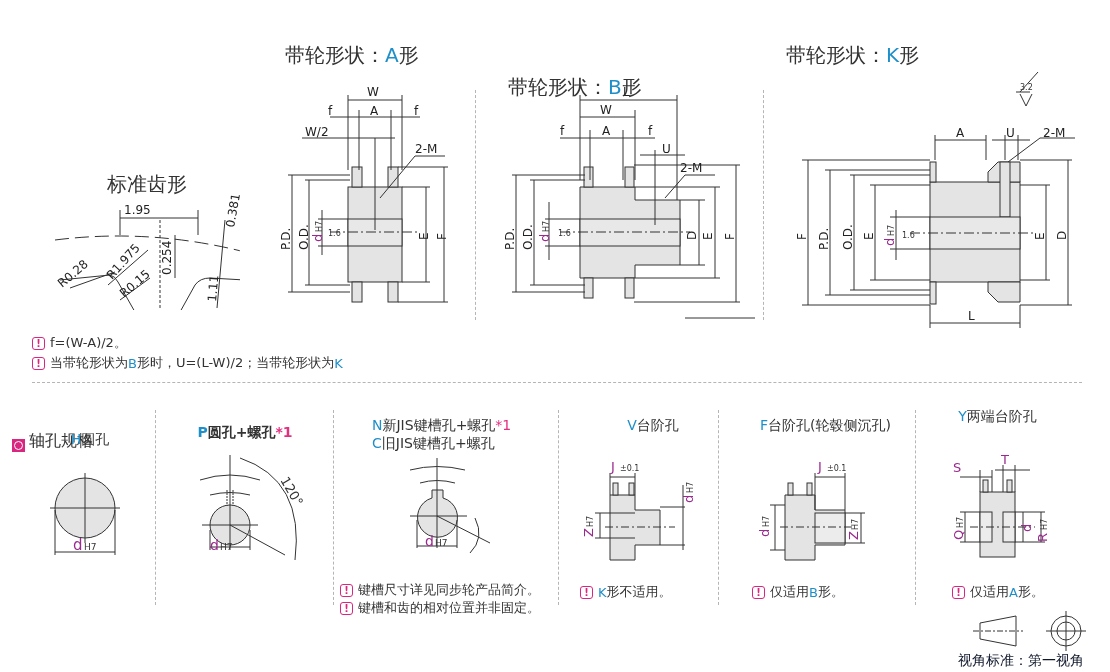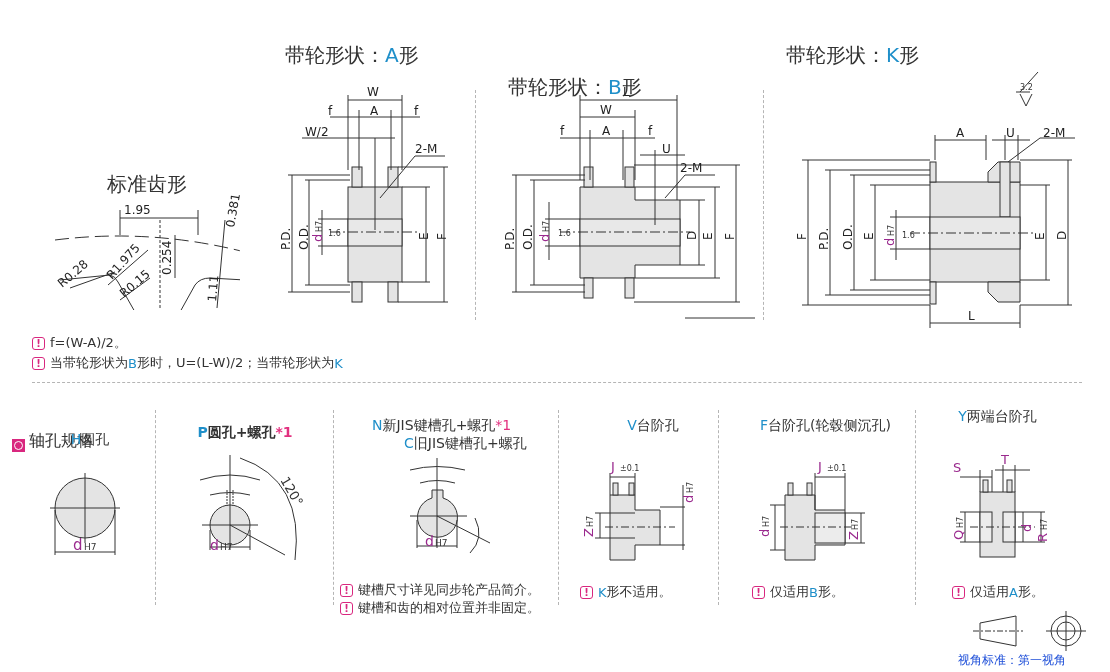--- a/index.html
+++ b/index.html
@@ -252,21 +252,21 @@
 
 <div class="abs bore-title" style="left:60px;top:431px;width:60px;">
   <span class="blue">H</span><span>圆孔</span>
 </div>
 <div class="abs bore-title" style="left:180px;top:424px;width:130px;font-weight:bold;">
   <span class="blue">P</span><span>圆孔+螺孔</span><span class="pink">*1</span>
 </div>
 <div class="abs bore-title" style="left:372px;top:417px;text-align:left;">
   <span class="blue">N</span><span>新JIS键槽孔+螺孔</span><span class="pink">*1</span>
 </div>
-<div class="abs bore-title" style="left:372px;top:435px;text-align:left;margin-left:32px;">
+<div class="abs bore-title" style="left:372px;top:435px;text-align:left;">
   <span class="blue">C</span><span>旧JIS键槽孔+螺孔</span>
 </div>
 <div class="abs bore-title" style="left:613px;top:417px;width:80px;">
   <span class="blue">V</span><span>台阶孔</span>
 </div>
 <div class="abs bore-title" style="left:748px;top:417px;width:155px;">
   <span class="blue">F</span><span>台阶孔(轮毂侧沉孔)</span>
 </div>
 <div class="abs bore-title" style="left:945px;top:408px;width:105px;">
   <span class="blue">Y</span><span>两端台阶孔</span>
@@ -437,13 +437,13 @@
 <svg class="abs" style="left:968px;top:608px;" width="140" height="45">
   <g stroke="#333" fill="none">
     <path d="M12 15 L48 8 L48 38 L12 31 Z"></path>
     <line x1="5" y1="23" x2="55" y2="23" stroke-dasharray="6 2 2 2"></line>
     <circle cx="98" cy="23" r="15"></circle>
       <circle cx="98" cy="23" r="9"></circle>
     <line x1="78" y1="23" x2="118" y2="23"></line>
       <line x1="98" y1="3" x2="98" y2="43"></line>
   </g>
 </svg>
-<div class="abs" style="left:958px;top:652px;font-size:12px;color:#1d4ed8;white-space:nowrap;">视角标准：第一视角</div>
+<div class="abs" style="left:958px;top:652px;font-size:14px;color:#0f172a;white-space:nowrap;">视角标准：第一视角</div>
 
 </body></html>

